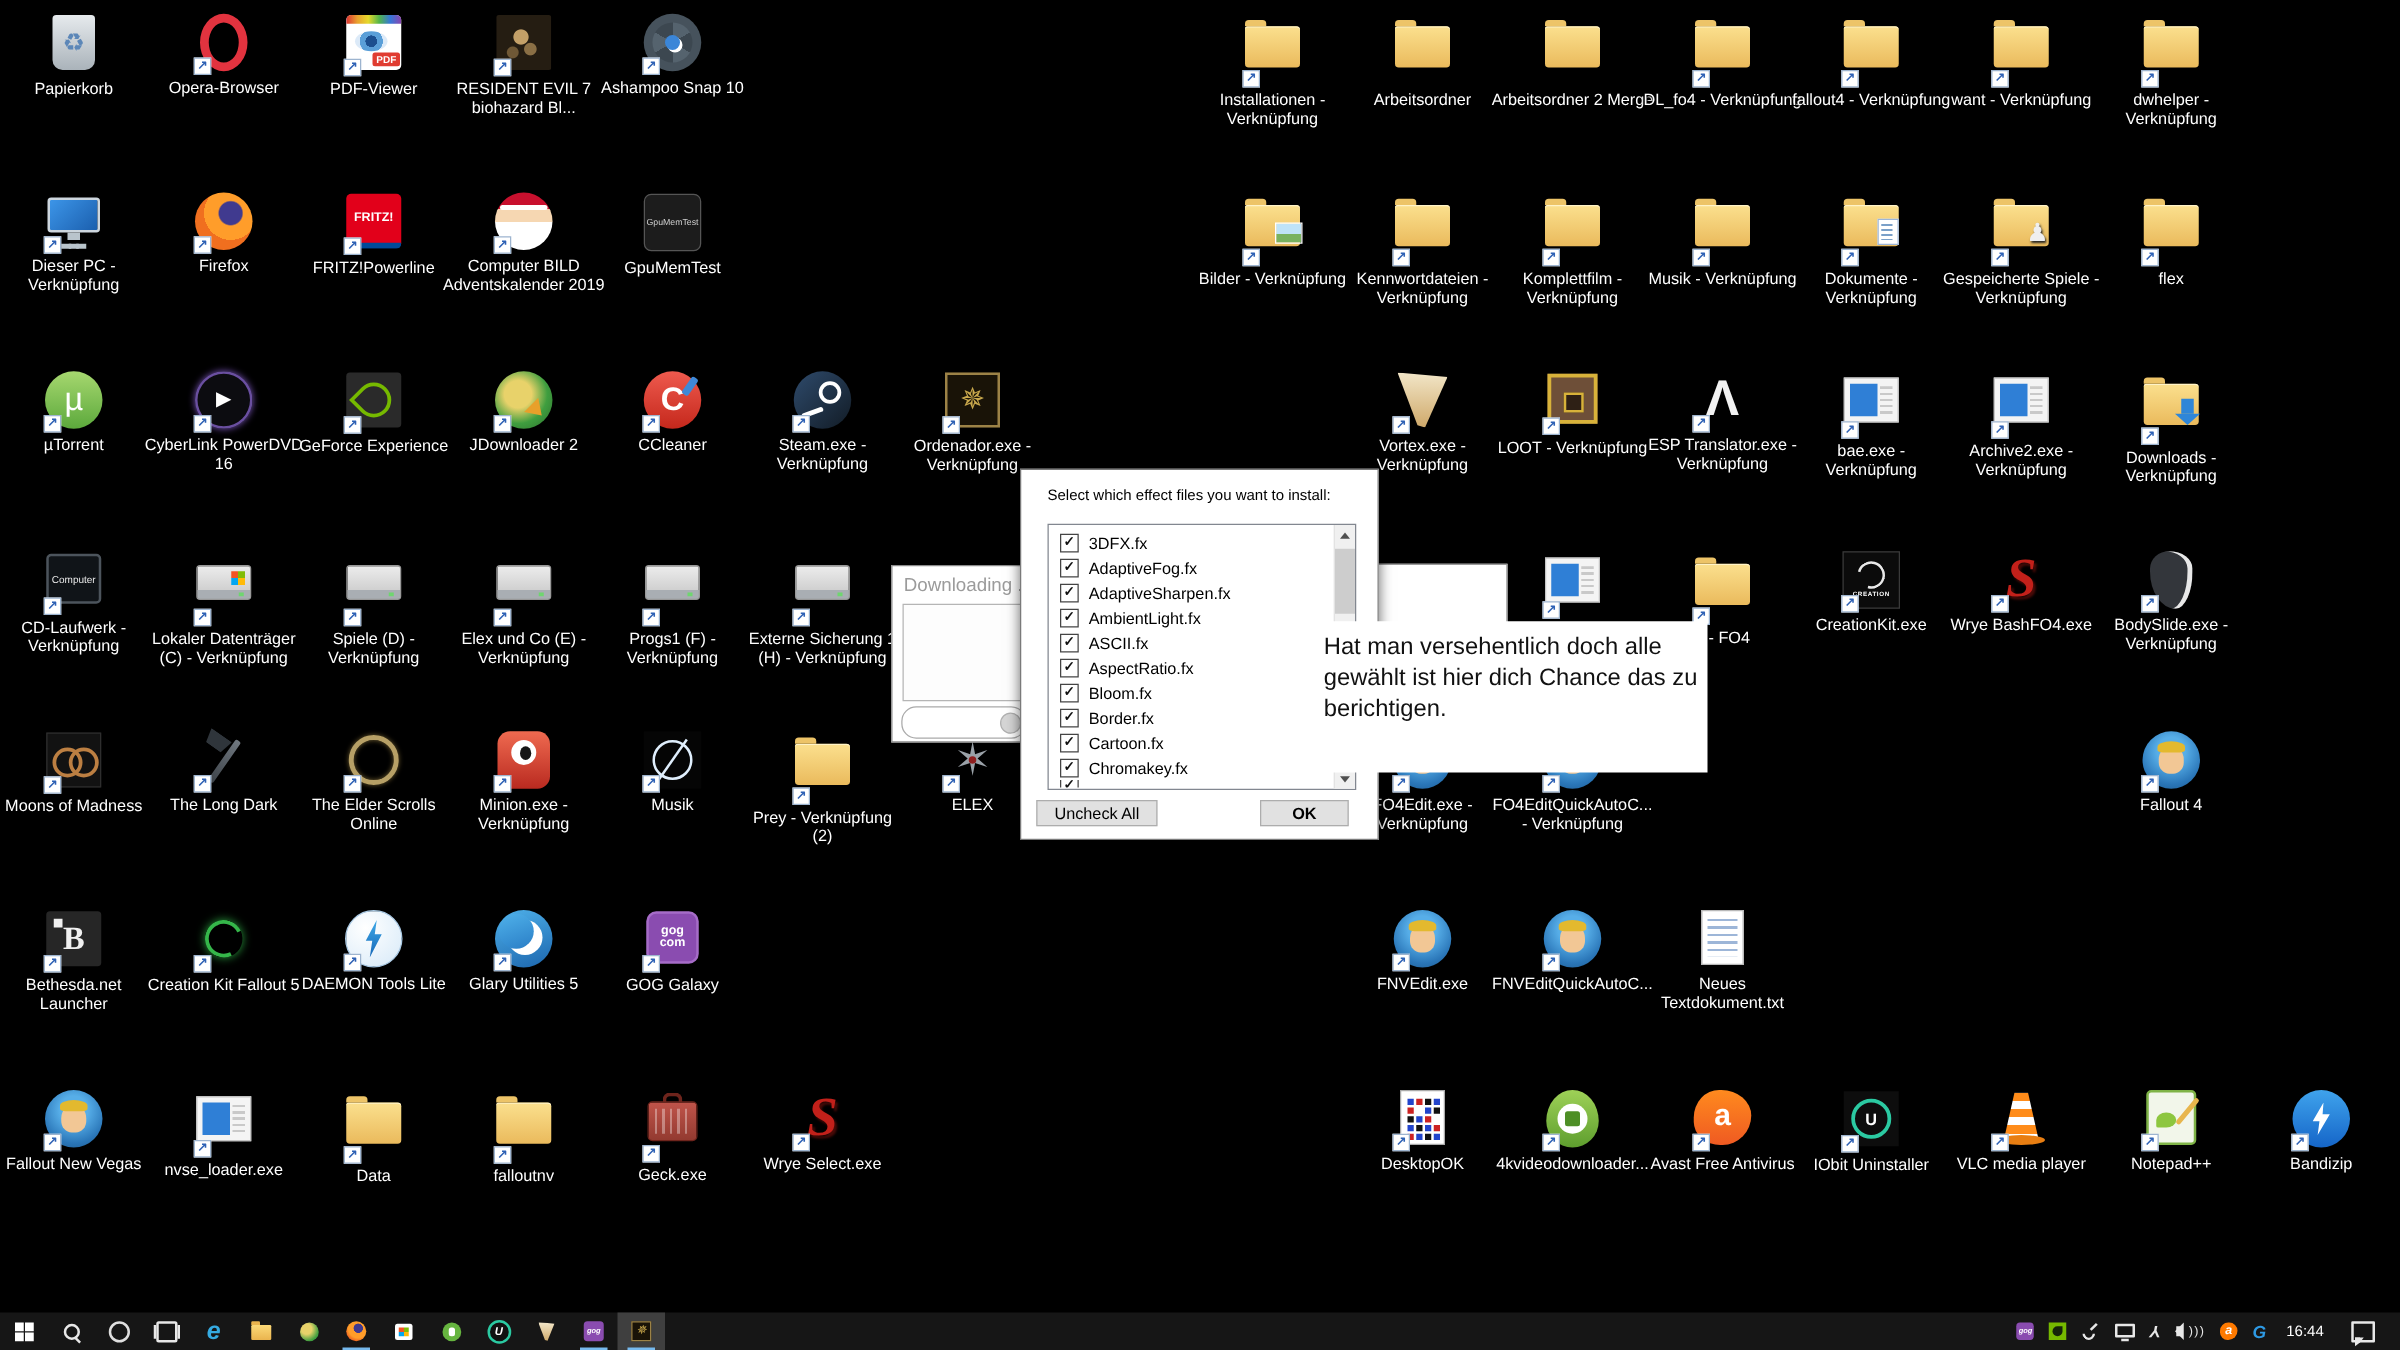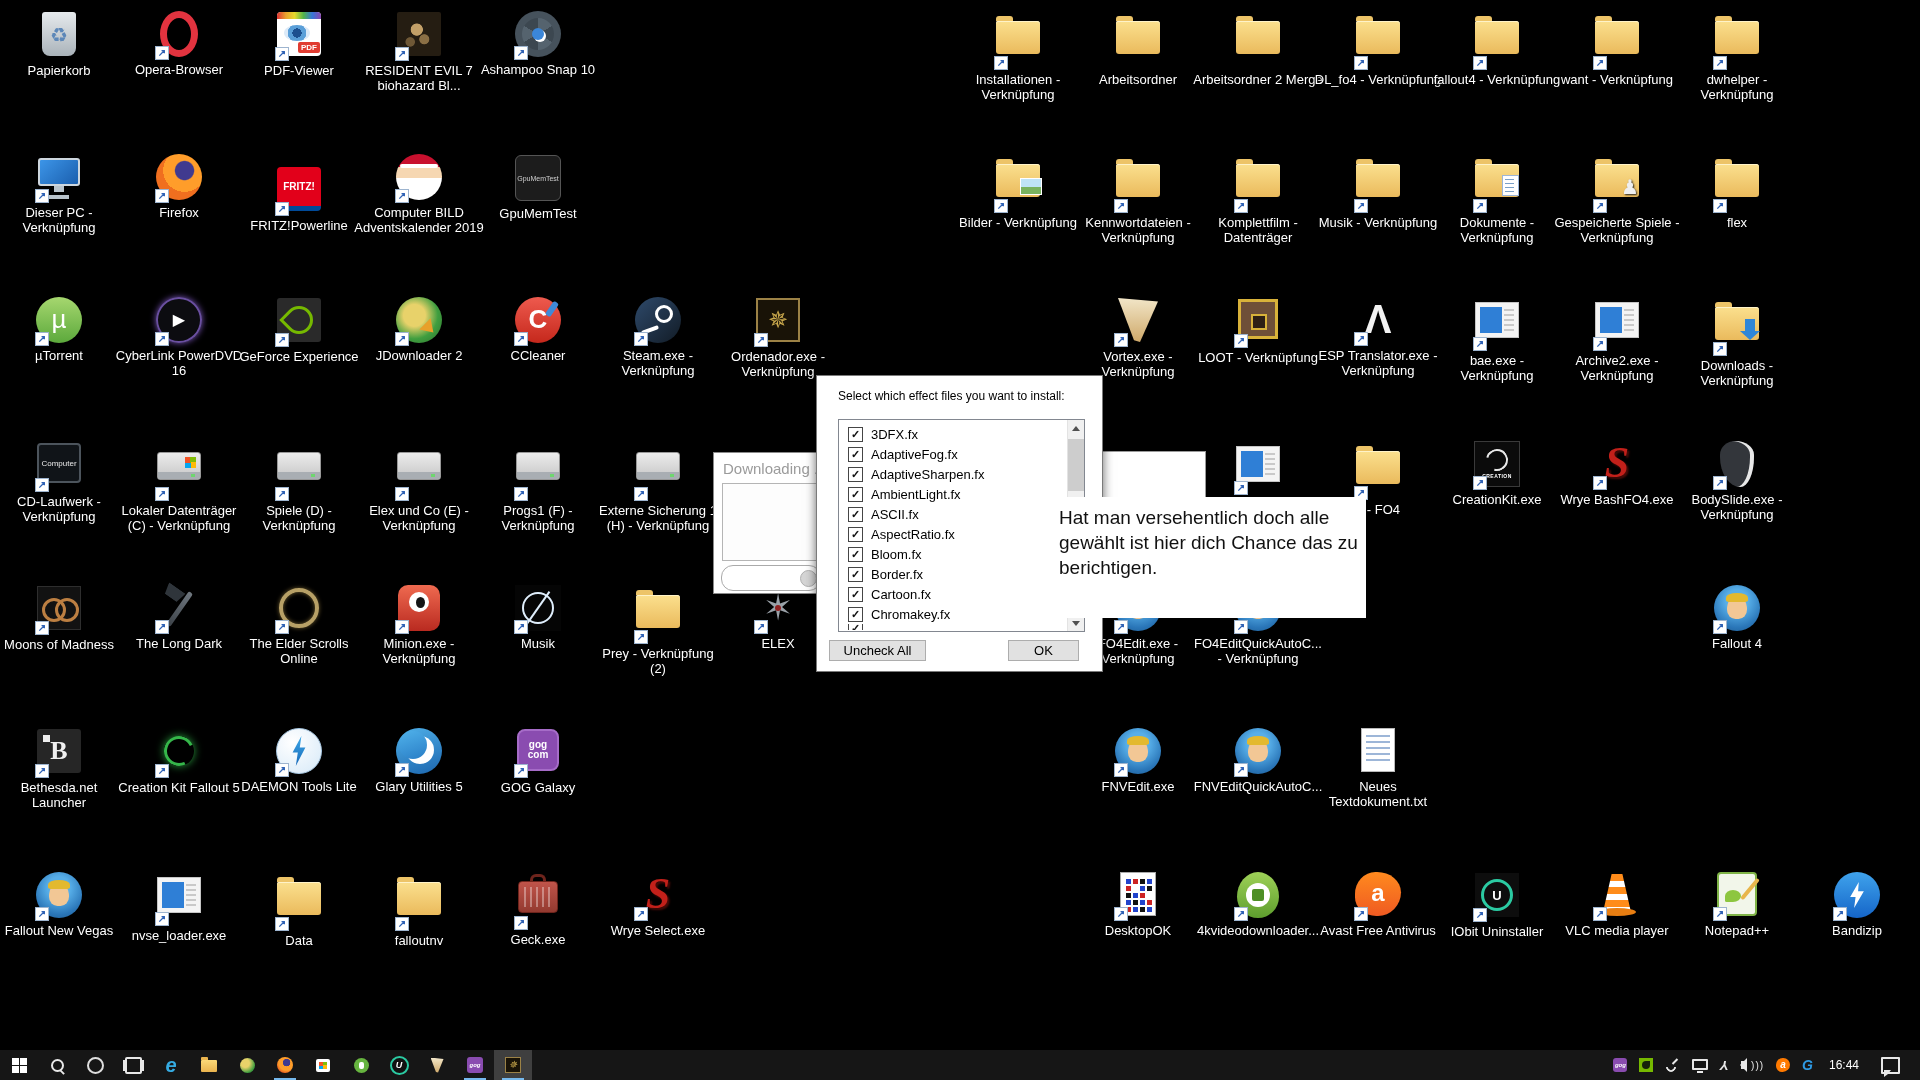--- a/index.html
+++ b/index.html
@@ -45,21 +45,21 @@
   .snap::before{content:"";position:absolute;inset:7px;border-radius:50%;
       background:conic-gradient(#55636e 0 60deg,#3c4750 60deg 120deg,#55636e 120deg 180deg,#3c4750 180deg 240deg,#55636e 240deg 300deg,#3c4750 300deg);}
   .snap::after{content:"";position:absolute;left:17px;top:17px;width:12px;height:12px;border-radius:50%;background:#3b86d8;box-shadow:2px 2px 0 #fff;}
   .monitor{width:44px;height:46px;}
   .monitor::before{content:"";position:absolute;left:1px;top:4px;width:42px;height:28px;border:2px solid #cdd6de;
       border-radius:3px;box-sizing:border-box;background:linear-gradient(135deg,#3c95e8,#1b5fae);}
   .monitor::after{content:"";position:absolute;left:17px;top:32px;width:10px;height:6px;background:#b9c4cc;
       box-shadow:-6px 8px 0 -1px #b9c4cc,6px 8px 0 -1px #b9c4cc,0 8px 0 -1px #b9c4cc;}
   .ffx{width:46px;height:46px;border-radius:50%;
       background:radial-gradient(circle at 62% 36%,#403a8f 0 22%,#ff9d2a 25% 52%,#f06f1f 52% 78%,#d8481c 78%);}
-  .fritz{width:44px;height:44px;margin-top:14px;background:#e2001a;border-radius:4px;border-bottom:5px solid #004a99;
+  .fritz{width:44px;height:44px;margin-top:2px;background:#e2001a;border-radius:4px;border-bottom:5px solid #004a99;
       box-sizing:border-box;color:#fff;font-weight:bold;font-size:10px;display:flex;align-items:center;justify-content:center;}
   .santa{width:46px;height:46px;border-radius:50%;background:linear-gradient(180deg,#c8102e 0 28%,#f6d7b2 28% 52%,#fff 52%);}
   .santa::before{content:"";position:absolute;top:10px;left:4px;right:4px;height:4px;background:#fff;border-radius:2px;}
   .gpumem{width:44px;height:44px;margin-top:2px;background:#1c1c1c;border:1px solid #555;border-radius:6px;
       color:#cfcfcf;font-size:7px;display:flex;align-items:center;justify-content:center;}
   .utor{width:46px;height:46px;border-radius:50%;background:linear-gradient(180deg,#a6d76f,#5ca93c);
       color:#fff;font-size:26px;line-height:44px;text-align:center;}
   .pdvd{width:46px;height:46px;border-radius:50%;background:#0c0c10;box-shadow:inset 0 0 0 2px #6a4fa0,0 0 6px #7a55bb;
       color:#fff;font-size:16px;line-height:46px;text-align:center;}
   .gef{width:44px;height:44px;margin-top:2px;background:#2a2a2a;border-radius:3px;display:flex;align-items:center;justify-content:center;}
@@ -196,21 +196,21 @@
       display:flex;align-items:center;justify-content:center;font-size:11px;font-weight:bold;color:#111;line-height:1;flex:none;}
   .fx-scroll{position:absolute;top:0;right:0;bottom:0;width:16px;background:#f0f0f0;border-left:1px solid #e3e3e3;}
   .fx-up,.fx-down{position:absolute;left:0;right:0;height:16px;display:flex;align-items:center;justify-content:center;}
   .fx-up{top:0;}.fx-down{bottom:0;}
   .fx-up::after{content:"";border:4px solid transparent;border-bottom:5px solid #505050;margin-top:-4px;}
   .fx-down::after{content:"";border:4px solid transparent;border-top:5px solid #505050;margin-bottom:-4px;}
   .fx-thumb{position:absolute;left:0;right:0;top:19px;height:52px;background:#cdcdcd;}
   .fx-btn{position:absolute;height:21px;background:#e1e1e1;border:1px solid #adadad;font-size:13px;
       font-family:"Liberation Sans",sans-serif;color:#000;padding:0;}
   .fx-btn.uncheck{left:12px;top:264px;width:97px;}
-  .fx-btn.ok{left:191px;top:264px;width:71px;}
+  .fx-btn.ok{left:191px;top:264px;width:71px;font-weight:bold;}
 
   
   #tooltip{position:absolute;left:1047px;top:497px;width:319px;height:121px;background:#fff;z-index:40;
       box-sizing:border-box;padding:8px 6px 0 12px;color:#111;font-size:19px;line-height:25px;}
 
   
   #taskbar{position:absolute;left:0;bottom:0;width:1920px;height:30px;background:#161616;z-index:50;
       display:flex;align-items:center;}
   #tb-left{display:flex;align-items:center;height:30px;}
   .tbi{width:38px;height:30px;display:flex;align-items:center;justify-content:center;position:relative;}
@@ -398,21 +398,21 @@
         <div class="ig folder"></div>
         <span class="sc-badge">↗</span>
       </div>
       <div class="lbl">Kennwortdateien - Verknüpfung</div>
     </div>
     <div class="desk-icon" style="left: 1198px; top: 153px;">
       <div class="ic-wrap">
         <div class="ig folder"></div>
         <span class="sc-badge">↗</span>
       </div>
-      <div class="lbl">Komplettfilm - Datenträger</div>
+      <div class="lbl">Komplettfilm - Verknüpfung</div>
     </div>
     <div class="desk-icon" style="left: 1318px; top: 153px;">
       <div class="ic-wrap">
         <div class="ig folder"></div>
         <span class="sc-badge">↗</span>
       </div>
       <div class="lbl">Musik - Verknüpfung</div>
     </div>
     <div class="desk-icon" style="left: 1437px; top: 153px;">
       <div class="ic-wrap">

